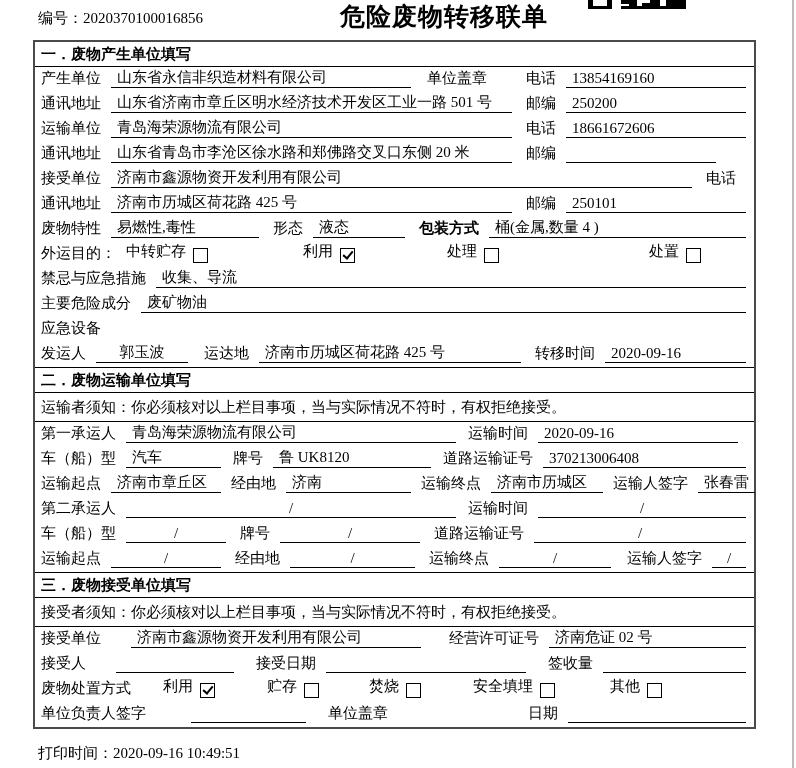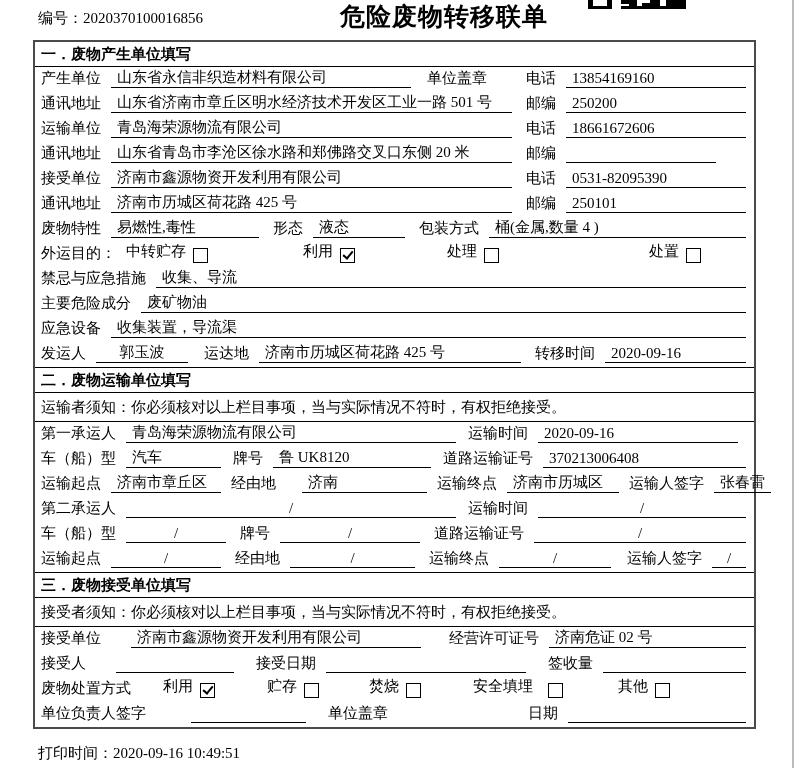--- a/index.html
+++ b/index.html
@@ -85,37 +85,36 @@
     <span class="lbl">通讯地址</span>
     <span class="u grow" style="margin-right:14px;">山东省青岛市李沧区徐水路和郑佛路交叉口东侧 20 米</span>
     <span class="lbl">邮编</span>
     <span class="u" style="width:150px;margin-right:30px;"></span>
   </div>
 
   <div class="row">
     <span class="lbl">接受单位</span>
     <span class="u grow" style="margin-right:14px;">济南市鑫源物资开发利用有限公司</span>
     <span class="lbl">电话</span>
-    <span class="u" style="width:180px;">0531-82095390</span>
   </div>
 
   <div class="row">
     <span class="lbl">通讯地址</span>
     <span class="u grow" style="margin-right:14px;">济南市历城区荷花路 425 号</span>
     <span class="lbl">邮编</span>
     <span class="u" style="width:180px;">250101</span>
   </div>
 
 
   <div class="row">
     <span class="lbl">废物特性</span>
     <span class="u" style="width:148px;">易燃性,毒性</span>
     <span class="lbl" style="margin-left:14px;">形态</span>
     <span class="u" style="width:92px;">液态</span>
-    <span class="lbl" style="margin-left:14px;">包装方式</span>
+    <span class="lbl" style="margin-left:14px;font-weight:bold;">包装方式</span>
     <span class="u grow">桶(金属,数量 4 )</span>
   </div>
 
   <div class="row">
     <span class="lbl">外运目的：</span>
     <span class="opt">
       <span>中转贮存</span>
       <span class="box"></span>
     </span>
     <span class="opt" style="margin-left:95px;">
@@ -137,21 +136,20 @@
     <span class="u grow">收集、导流</span>
   </div>
 
   <div class="row">
     <span class="lbl">主要危险成分</span>
     <span class="u grow">废矿物油</span>
   </div>
 
   <div class="row">
     <span class="lbl">应急设备</span>
-    <span class="u grow">收集装置，导流渠</span>
   </div>
 
   <div class="row">
     <span class="lbl">发运人</span>
     <span class="u ctr" style="width:92px;margin-top:48px;">郭玉波</span>
     <span class="lbl" style="margin-left:16px;">运达地</span>
     <span class="u" style="width:262px;">济南市历城区荷花路 425 号</span>
     <span class="lbl" style="margin-left:14px;">转移时间</span>
     <span class="u grow">2020-09-16</span>
   </div>
@@ -173,21 +171,21 @@
     <span class="lbl" style="margin-left:12px;">牌号</span>
     <span class="u" style="width:158px;">鲁 UK8120</span>
     <span class="lbl" style="margin-left:12px;">道路运输证号</span>
     <span class="u grow">370213006408</span>
   </div>
 
   <div class="row">
     <span class="lbl">运输起点</span>
     <span class="u" style="width:110px;">济南市章丘区</span>
     <span class="lbl" style="margin-left:10px;">经由地</span>
-    <span class="u" style="width:125px;margin-left:16px;">济南</span>
+    <span class="u" style="width:125px;">济南</span>
     <span class="lbl" style="margin-left:10px;">运输终点</span>
     <span class="u" style="width:112px;">济南市历城区</span>
     <span class="lbl" style="margin-left:10px;">运输人签字</span>
     <span class="u grow ctr">张春雷</span>
   </div>
 
   <div class="row">
     <span class="lbl">第二承运人</span>
     <span class="u ctr" style="width:330px;">/</span>
     <span class="lbl" style="margin-left:12px;">运输时间</span>
@@ -240,21 +238,21 @@
       <span class="box checked"></span>
     </span>
     <span class="opt" style="margin-left:52px;">
       <span>贮存</span>
       <span class="box"></span>
     </span>
     <span class="opt" style="margin-left:50px;">
       <span>焚烧</span>
       <span class="box"></span>
     </span>
-    <span class="opt" style="margin-left:52px;gap:8px;">
+    <span class="opt" style="margin-left:52px;">
       <span>安全填埋</span>
       <span class="box"></span>
     </span>
     <span class="opt" style="margin-left:55px;">
       <span>其他</span>
       <span class="box"></span>
     </span>
   </div>
 
   <div class="row">

